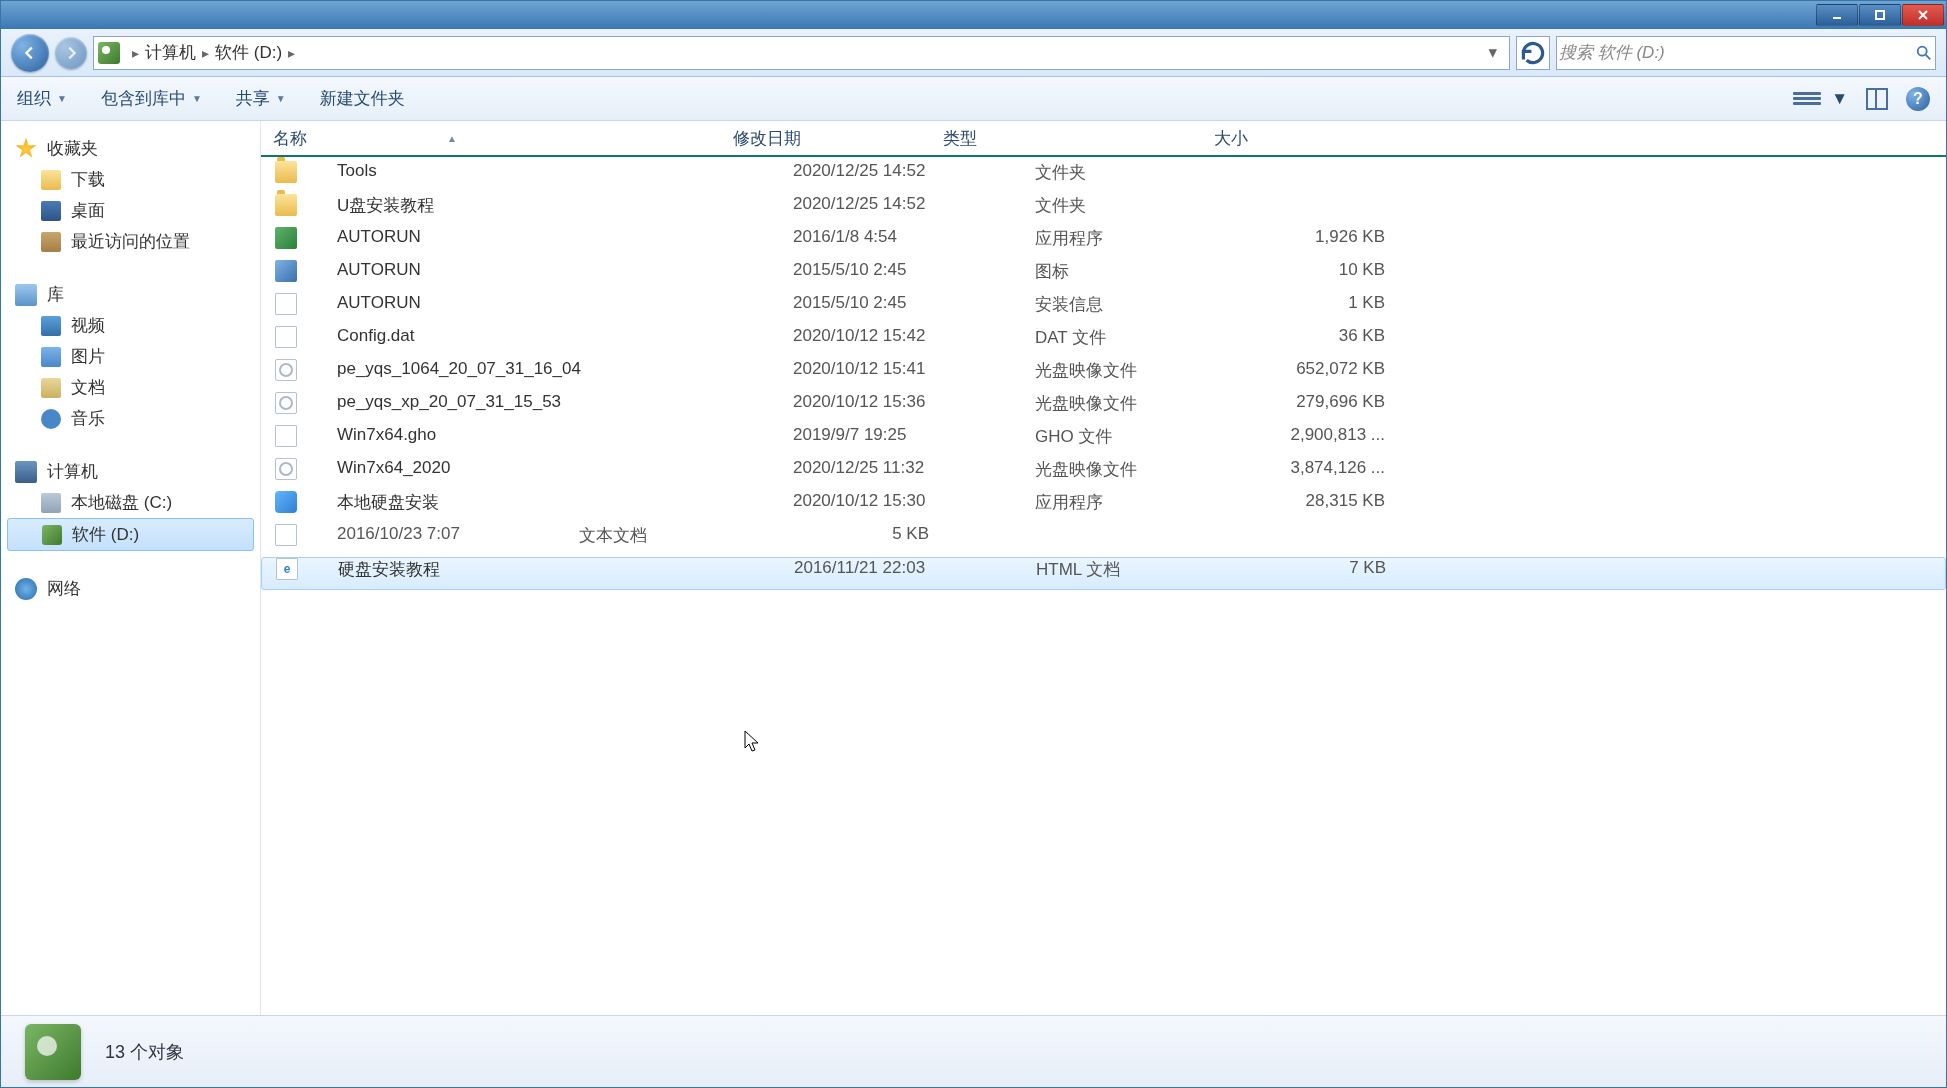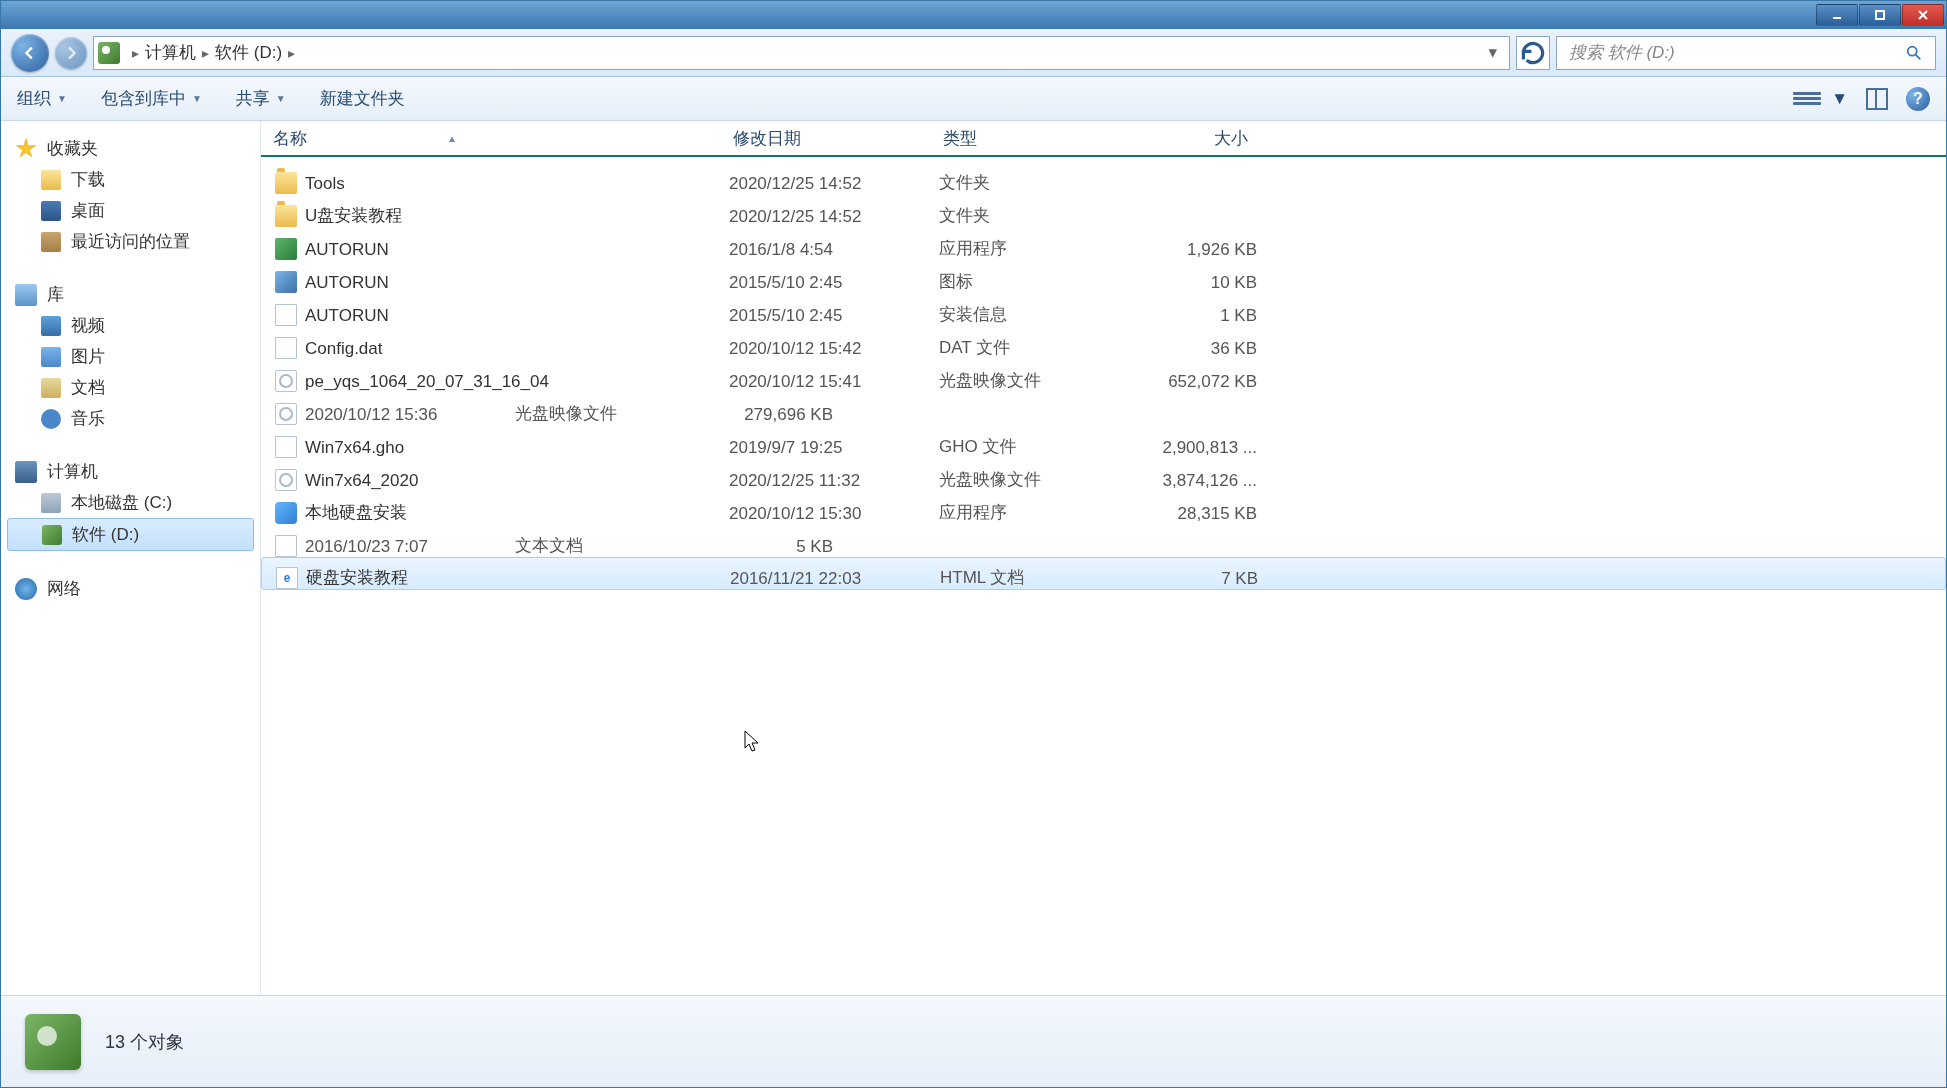--- a/index.html
+++ b/index.html
@@ -19,21 +19,21 @@
 .navbar { height: 48px; display: flex; align-items: center; padding: 4px 10px; gap: 6px; background: linear-gradient(to bottom,#eaf2fb,#d9e9f9); border-bottom:1px solid #a9c2db; }
 .nav-btn { width: 38px; height:38px; border-radius:50%; background: radial-gradient(circle at 30% 30%, #7fb4e6, #2a5f9e); display:flex; align-items:center; justify-content:center; box-shadow: inset 0 1px 2px rgba(255,255,255,0.5), 0 1px 2px rgba(0,0,0,0.3);}
 .nav-btn.fwd { width:32px; height:32px; background: radial-gradient(circle at 30% 30%, #a9c6e2, #6b95c0); }
 .nav-btn svg { width:18px; height:18px; }
 .breadcrumb { flex:1; height:34px; background:#fff; border:1px solid #8ba7c4; display:flex; align-items:center; padding:0 4px; font-size:17px; color:#333; }
 .breadcrumb .bc-icon { width:22px; height:22px; margin-right:6px; background: linear-gradient(135deg,#7ab665,#3e7a2c); border-radius:3px; position:relative;}
 .breadcrumb .bc-icon::after{content:"";position:absolute;top:4px;left:4px;width:8px;height:8px;background:#fff;border-radius:50%;}
 .breadcrumb .sep { color:#666; margin:0 6px; font-size:14px;}
 .breadcrumb .dd { margin-left:auto; color:#666; padding:0 8px;}
 .refresh { width:34px; height:34px; border:1px solid #8ba7c4; background:#fff; display:flex; align-items:center; justify-content:center; color:#2c5a8e;}
-.search { width:380px; height:34px; border:1px solid #8ba7c4; background:#fff; display:flex; align-items:center; padding:0 12px; color:#888; font-style:italic; font-size:17px;}
+.search { width:380px; height:34px; border:1px solid #8ba7c4; background:#fff; display:flex; align-items:center; padding:0 2px; color:#888; font-style:italic; font-size:17px;}
 .search .mag { margin-left:auto; width:18px; height:18px; }
 
 
 .toolbar { height:44px; background: linear-gradient(to bottom,#f4f8fd,#e6eff9); border-bottom:1px solid #c7d6e8; display:flex; align-items:center; padding:0 16px; font-size:17px; color:#274b72;justify-content:flex-end;}
 .toolbar .tb-item { margin-right:34px; display:flex; align-items:center; cursor:default;}
 .toolbar .tb-item .dd-ar{ margin-left:6px; font-size:10px; color:#5a7a9a;}
 .toolbar .spacer{flex:1;}
 .toolbar .tb-right { margin-left:18px; display:flex; align-items:center; }
 .view-icon{width:28px;height:22px;display:flex;flex-direction:column;gap:2px;justify-content:center;}
 .view-icon span{height:3px;background:#4a6f9a;border-radius:1px;}
@@ -79,30 +79,30 @@
 
 .filelist{flex:1;display:flex;flex-direction:column;font-size:17px;color:#333;}
 .fl-header{display:flex;height:36px;align-items:center;border-bottom:2px solid #0f766e;color:#2b4a6e;}
 .fl-header .col{padding:0 12px;display:flex;align-items:center;height:100%;border-right:1px solid transparent;}
 .col-name{width:460px;position:relative;}
 .col-name .sort{font-size:10px;color:#6a8ab0;margin-left:140px;}
 .col-date{width:210px;}
 .col-type{width:200px;}
 .col-size{width:130px;text-align:center;justify-content:flex-end;}
 .fl-rows{flex:1;padding:4px 0;overflow:auto;}
-.row{display:flex;height:33px;align-items:flex-end;padding-left:6px;}
+.row{display:flex;height:33px;align-items:flex-start;padding-left:6px;gap:32px;}
 .row.sel{background:linear-gradient(to bottom,#eaf5ff,#d7ecff);border:1px solid #a6d0f5;border-radius:3px;}
 .row .ic{width:22px;height:22px;margin:0 8px;}
 .row .c-name{width:424px;}
 .row .c-date{width:210px;color:#555;}
 .row .c-type{width:200px;color:#555;}
 .row .c-size{width:118px;text-align:right;color:#555;}
 
 
-.statusbar{height:92px;background:linear-gradient(to bottom,#f4f8fd,#e6eef8);border-top:1px solid #c7d6e8;display:flex;align-items:center;padding:0 24px;font-size:18px;color:#334; gap:24px;}
+.statusbar{height:72px;background:linear-gradient(to bottom,#f4f8fd,#e6eef8);border-top:1px solid #c7d6e8;display:flex;align-items:center;padding:0 24px;font-size:18px;color:#334; gap:24px;}
 .statusbar .big-ic{width:56px;height:56px;background:linear-gradient(135deg,#7ab665,#3e7a2c);border-radius:6px;position:relative;box-shadow:0 2px 4px rgba(0,0,0,0.2);}
 .statusbar .big-ic::after{content:"";position:absolute;top:12px;left:12px;width:20px;height:20px;border-radius:50%;background:rgba(255,255,255,0.7);}
 
 .cursor{position:absolute;left:744px;top:730px;width:18px;height:24px;}
 .cursor svg{width:100%;height:100%;}
 </style>
 </head>
 <body>
 
 <div class="window">
@@ -318,20 +318,21 @@
           </div>
           <div class="row">
             <div class="ic ic-iso"></div>
             <div class="c-name">pe_yqs_1064_20_07_31_16_04</div>
             <div class="c-date">2020/10/12 15:41</div>
             <div class="c-type">光盘映像文件</div>
             <div class="c-size">652,072 KB</div>
           </div>
           <div class="row">
             <div class="ic ic-iso"></div>
+            <div class="c-name">pe_yqs_xp_20_07_31_15_53</div>
             <div class="c-date">2020/10/12 15:36</div>
             <div class="c-type">光盘映像文件</div>
             <div class="c-size">279,696 KB</div>
           </div>
           <div class="row">
             <div class="ic ic-file"></div>
             <div class="c-name">Win7x64.gho</div>
             <div class="c-date">2019/9/7 19:25</div>
             <div class="c-type">GHO 文件</div>
             <div class="c-size">2,900,813 ...</div>

